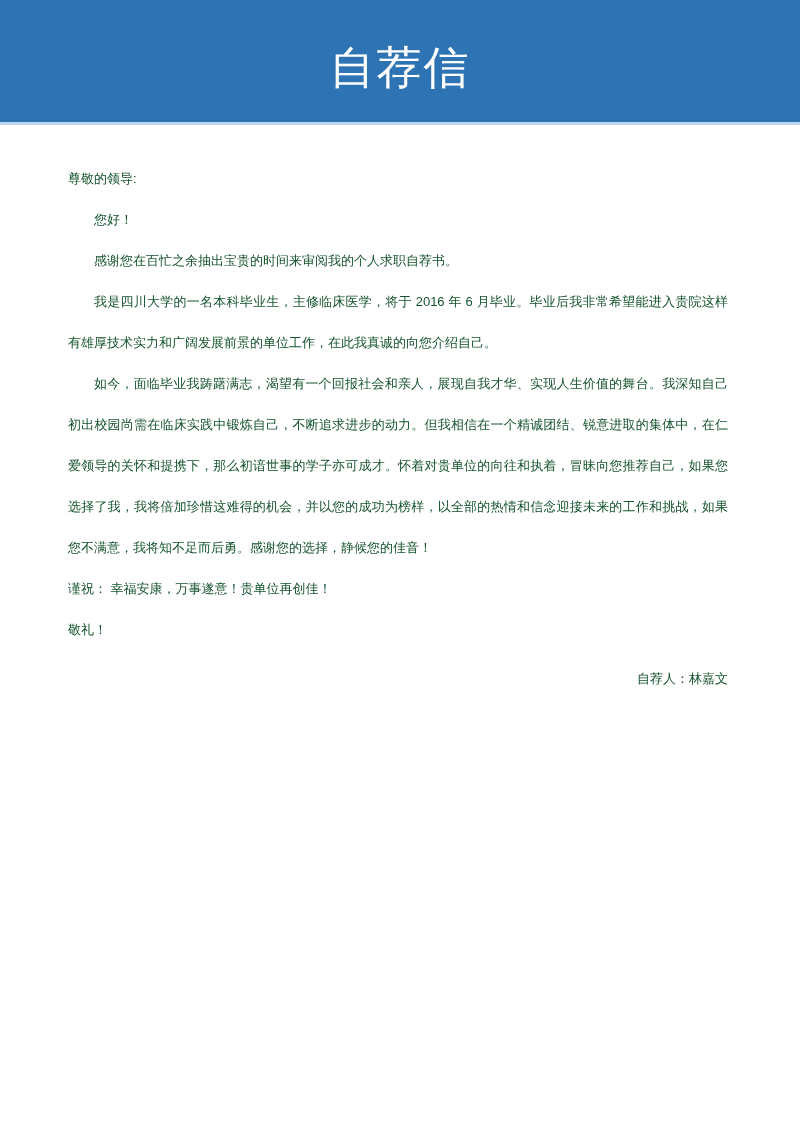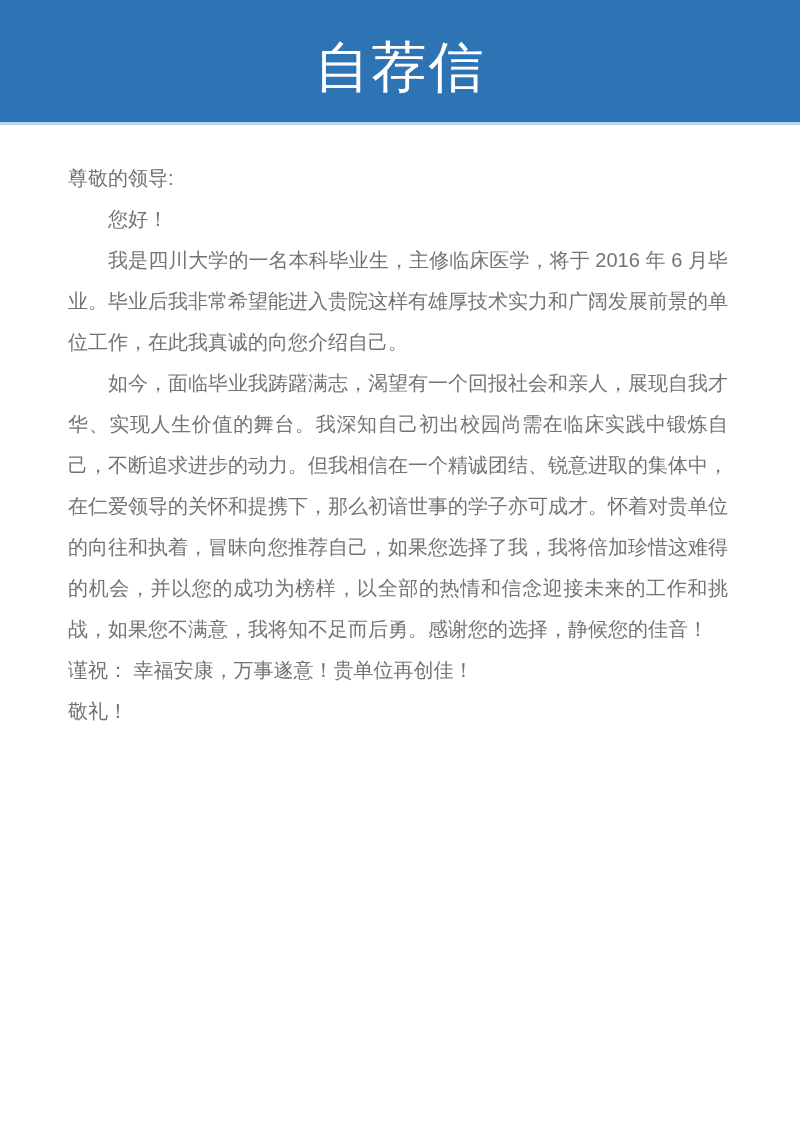--- a/index.html
+++ b/index.html
@@ -20,28 +20,28 @@
     background: #2E74B5;
     border-bottom: 3px solid #BDD7EE;
     display: flex;
     align-items: center;
     justify-content: center;
   }
   .banner .title {
     margin: 8px;
     padding-top: 14px;
     color: #ffffff;
-    font-size: 55px;
+    font-size: 45px;
     font-weight: 500;
     letter-spacing: 2px;
   }
   .content {
     padding: 33px 72px 0 68px;
-    color: #737373;
-    font-size: 20px;
+    color: #14532d;
+    font-size: 13px;
   }
   .content p {
     margin: 0;
     line-height: 41px;
     text-align: justify;
   }
   .indent {
     text-indent: 2em;
   }
   .signature-block {
@@ -63,28 +63,30 @@
   <header class="banner">
     <h1 class="title">自荐信</h1>
   </header>
 
   <main class="content">
 
     <p>尊敬的领导:</p>
 
     <p class="indent">您好！</p>
 
+    <p class="indent">感谢您在百忙之余抽出宝贵的时间来审阅我的个人求职自荐书。</p>
 
     <p class="indent">我是四川大学的一名本科毕业生，主修临床医学，将于 2016 年 6 月毕业。毕业后我非常希望能进入贵院这样有雄厚技术实力和广阔发展前景的单位工作，在此我真诚的向您介绍自己。</p>
 
 
     <p class="indent">如今，面临毕业我踌躇满志，渴望有一个回报社会和亲人，展现自我才华、实现人生价值的舞台。我深知自己初出校园尚需在临床实践中锻炼自己，不断追求进步的动力。但我相信在一个精诚团结、锐意进取的集体中，在仁爱领导的关怀和提携下，那么初谙世事的学子亦可成才。怀着对贵单位的向往和执着，冒昧向您推荐自己，如果您选择了我，我将倍加珍惜这难得的机会，并以您的成功为榜样，以全部的热情和信念迎接未来的工作和挑战，如果您不满意，我将知不足而后勇。感谢您的选择，静候您的佳音！</p>
 
     <p>谨祝： 幸福安康，万事遂意！贵单位再创佳！</p>
 
 
     <p>敬礼！</p>
 
     <div class="signature-block">
+      <p>自荐人：林嘉文</p>
     </div>
 
   </main>
 </div>
 
 </body></html>

